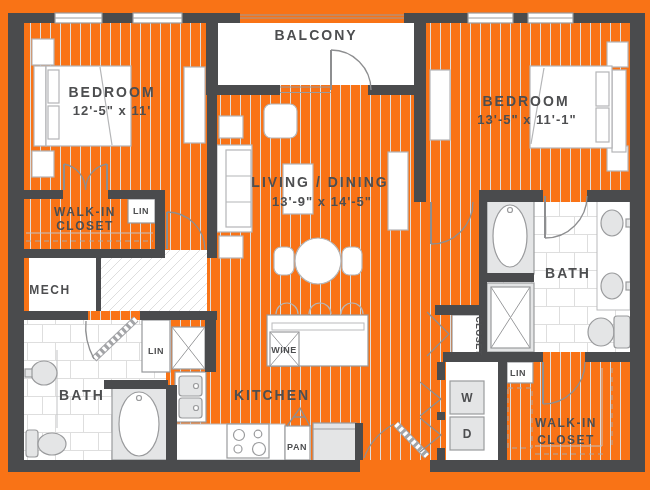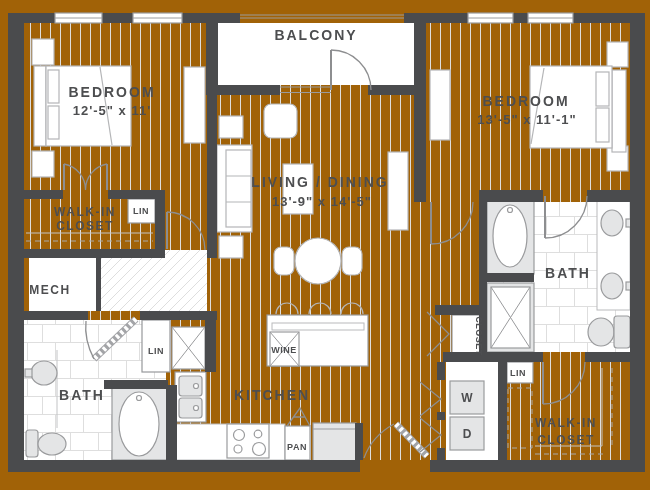--- a/index.html
+++ b/index.html
@@ -1,19 +1,19 @@
 <!DOCTYPE html>
 <html style="--wall: #4a4b4d; --text: #4d4e50; --fixture: #e4e5e6; --line: #97989b; --floor: #dedede;"><head>
 <meta charset="utf-8">
 <style>
   :root{
     --wall:#4a4b4d; --text:#4d4e50; --fixture:#e4e5e6; --line:#97989b; --floor:#dedede;
   }
   html,body{margin:0;padding:0;background:#ffffff;}
-  .stage{width:650px;height:490px;position:relative;background:#a16207;}
+  .stage{width:650px;height:490px;position:relative;background:#f97316;}
   svg{display:block;font-family:"Liberation Sans",sans-serif;}
   .wall{fill:var(--wall);stroke:none;}
   .pf{stroke:var(--floor);stroke-width:1;fill:none;}
   .thin{fill:#ffffff;stroke:var(--line);stroke-width:1.2;}
   .thinner{fill:#ffffff;stroke:#b9babc;stroke-width:1;}
   .furn{fill:#ffffff;stroke:#b4b5b7;stroke-width:1.2;}
   .furnline{stroke:#b4b5b7;stroke-width:1.2;fill:none;}
   .fix{fill:var(--fixture);stroke:#9a9b9d;stroke-width:1.2;}
   .fixwhite{fill:#ffffff;stroke:#9a9b9d;stroke-width:1.2;}
   .arc{stroke:#8d8e90;stroke-width:1.3;fill:none;}

